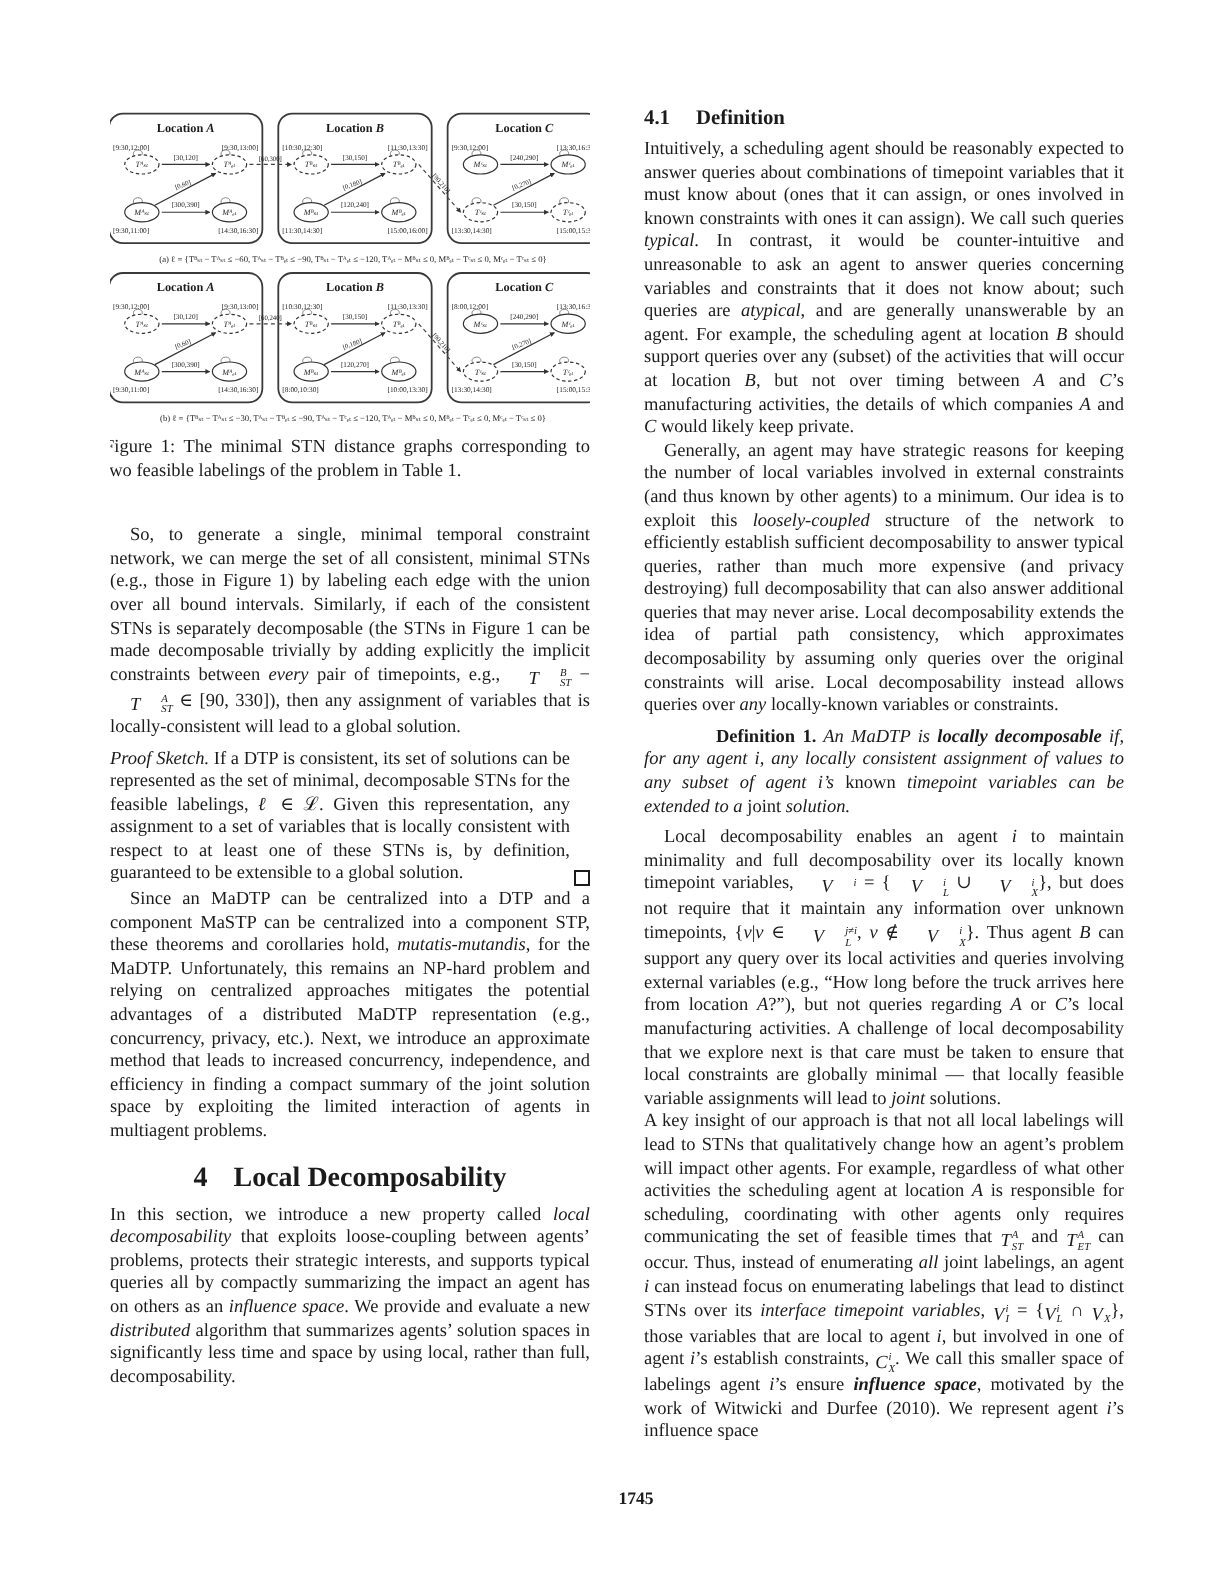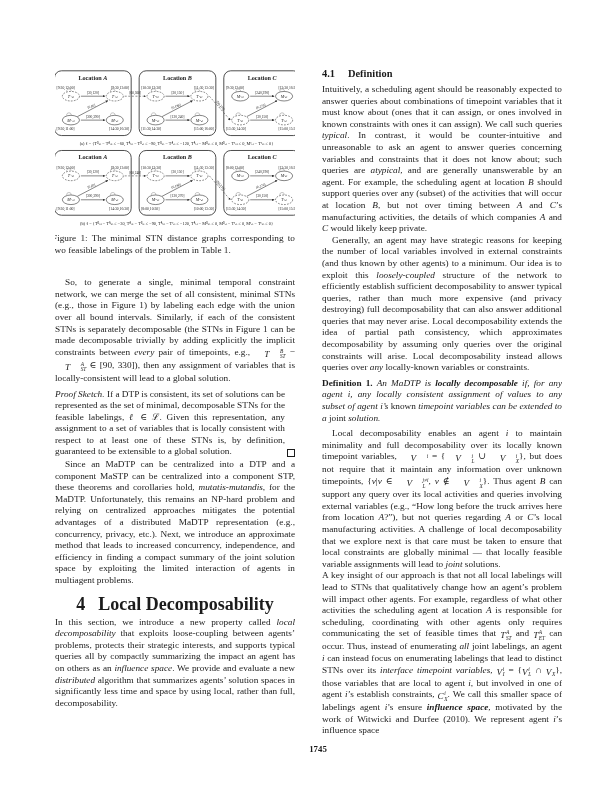--- a/index.html
+++ b/index.html
@@ -3,42 +3,42 @@
 <meta charset="utf-8">
 <style>
   html,body{margin:0;padding:0;}
   body{
     width:612px;height:792px;position:relative;background:#ffffff;
     font-family:"Liberation Serif","DejaVu Serif",serif;color:#1b1b1b;
     -webkit-text-size-adjust:none;
   }
   .page{position:absolute;inset:0;background:#ffffff;overflow:hidden;}
   .col{
-    position:absolute;top:68px;width:240px;height:705px;overflow:hidden;
+    position:absolute;top:54px;width:240px;height:705px;overflow:hidden;
     font-size:9.25px;line-height:11.6px;text-align:justify;
     hyphens:auto;-webkit-hyphens:auto;
   }
   .col-left{left:55px;}
   .col-right{left:322px;}
   p{margin:0;text-indent:10px;}
   p.noindent{text-indent:0;}
   .t-r{}
   .t-i{font-style:italic;}
-  .t-b{font-weight:bold;}
+  .t-b{font-weight:bold;margin-left:36px;}
   .t-bi{font-weight:bold;font-style:italic;margin-top:28px;}
   .mvar{display:inline-flex;align-items:center;font-style:italic;line-height:1;vertical-align:-2px;}
   .mbase{line-height:1;}
   .stack{display:inline-flex;flex-direction:column;font-size:0.58em;line-height:1.02;margin-left:0.5px;}
   .stack span{display:block;min-height:1em;}
   .theorem{margin:4px 0 4px;text-indent:0;}
   .proofp{margin:4px 0 1px;text-indent:0;position:relative;padding-right:10px;}
   .qed{position:absolute;right:0;bottom:1px;width:6.5px;height:6.5px;border:1px solid #1b1b1b;background:#fff;}
   .defp{margin:4px 0 4px;text-indent:0;}
   .sec-head{
-    text-align:center;font-weight:bold;font-size:18px;line-height:14px;
+    text-align:center;font-weight:bold;font-size:14px;line-height:14px;
     margin:10px 0 6px;text-indent:0;
   }
   .sec-head .num{margin-right:13px;}
   .sub-head{
     font-weight:bold;font-size:10.4px;line-height:12px;margin:7px 0 4px;
     text-align:left;text-indent:0;
   }
   .sub-head .num{margin-right:13px;}
   .sub-head.first{margin-top:0;}
   figure{margin:0 0 0 -3px;padding:0;}

